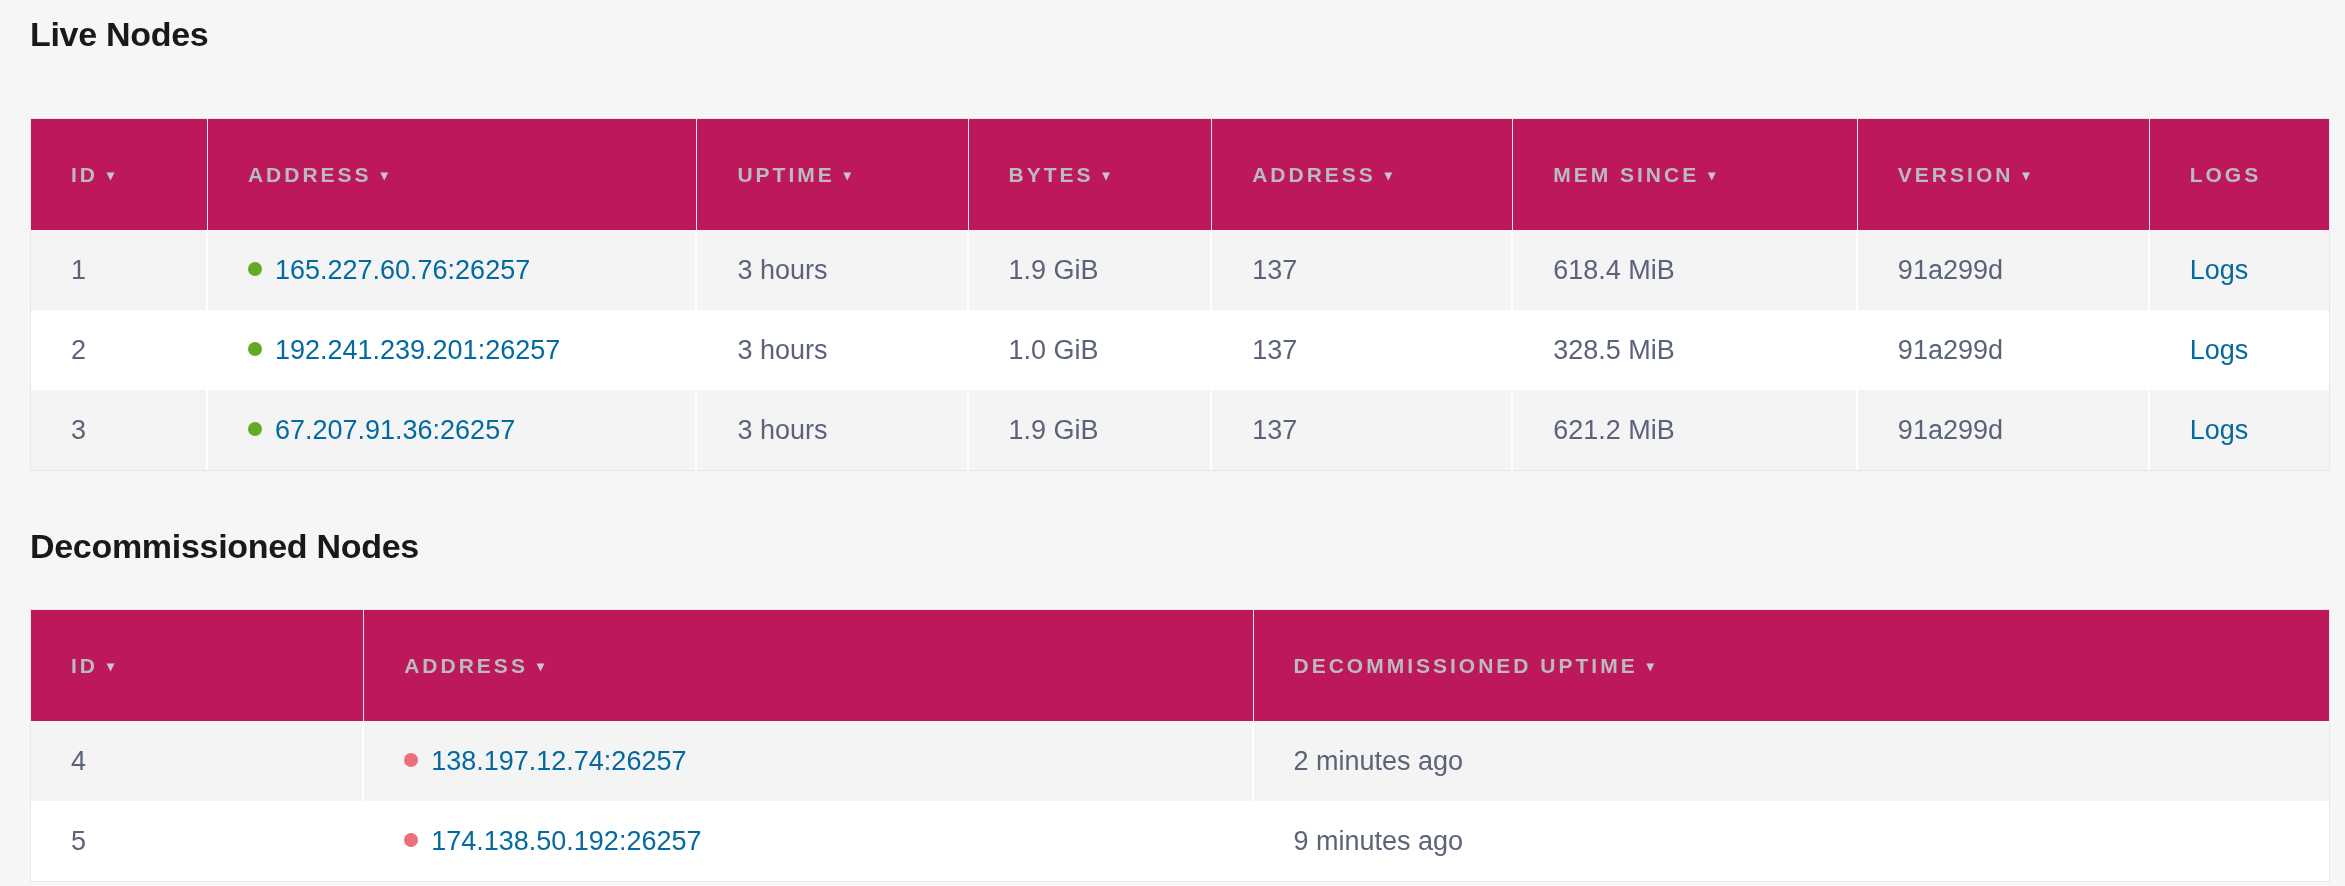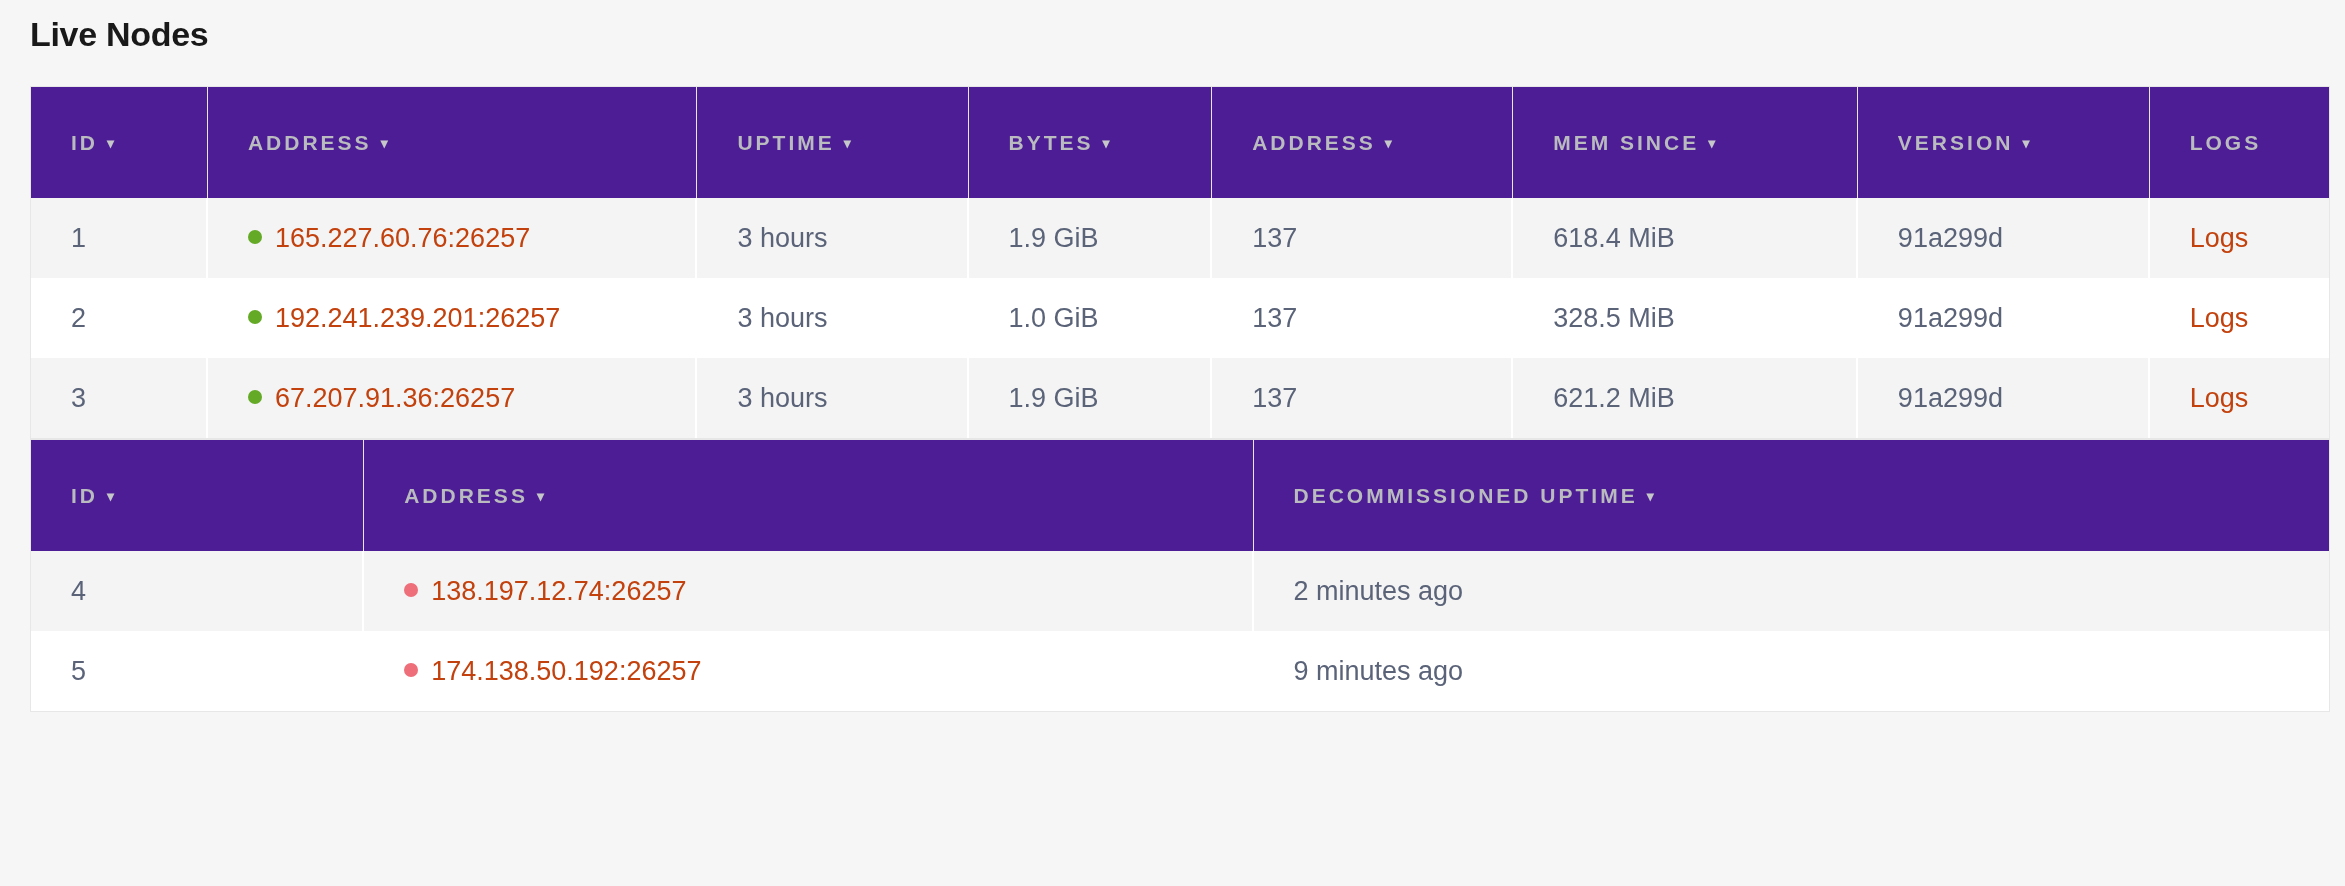--- a/index.html
+++ b/index.html
@@ -14,41 +14,41 @@
     overflow: hidden;
   }
   .section-title {
     font-size: 34px;
     font-weight: 700;
     color: #191919;
     margin: 0;
     line-height: 40px;
     letter-spacing: -0.3px;
   }
-  #live-title { padding-top: 14px; margin-bottom: 32px; }
+  #live-title { padding-top: 14px; margin-bottom: 64px; }
   #decomm-title { margin-top: 55px; margin-bottom: 43px; }
 
   table.nodes-table {
     width: 100%;
     border-collapse: separate;
     border-spacing: 0;
     background: #ffffff;
     border: 1px solid #e7e7e8;
     table-layout: fixed;
   }
   th {
     height: 111px;
     text-align: left;
     vertical-align: middle;
     padding: 0 10px 0 40px;
     font-size: 21px;
     font-weight: 700;
     letter-spacing: 3px;
     color: #b9bbbe;
-    background: #4c1d95;
+    background: #be185d;
     border-right: 1px solid #e7e7e8;
     white-space: nowrap;
     overflow: hidden;
   }
   th:last-child { border-right: none; }
   td {
     height: 80px;
     vertical-align: middle;
     padding: 0 10px 0 40px;
     font-size: 27px;
@@ -75,21 +75,21 @@
     height: 14px;
     border-radius: 50%;
     margin-right: 13px;
     vertical-align: middle;
     position: relative;
     top: -2px;
   }
   .status-dot.live { background: #64aa27; }
   .status-dot.decommissioned { background: #ee6e79; }
   a.node-link {
-    color: #c2410c;
+    color: #0369a1;
     text-decoration: none;
     font-size: 27px;
     cursor: pointer;
   }
 </style>
 </head>
 <body>
 
 <section>
   <h2 class="section-title" id="live-title">Live Nodes</h2>
@@ -174,20 +174,21 @@
         <td>91a299d</td>
         <td>
           <a class="node-link">Logs</a>
         </td>
       </tr>
     </tbody>
   </table>
 </section>
 
 <section>
+  <h2 class="section-title" id="decomm-title">Decommissioned Nodes</h2>
 
   <table class="nodes-table">
     <colgroup>
       <col style="width:14.5%">
         <col style="width:38.7%">
         <col style="width:46.8%">
     </colgroup>
     <thead>
       <tr>
         <th>

